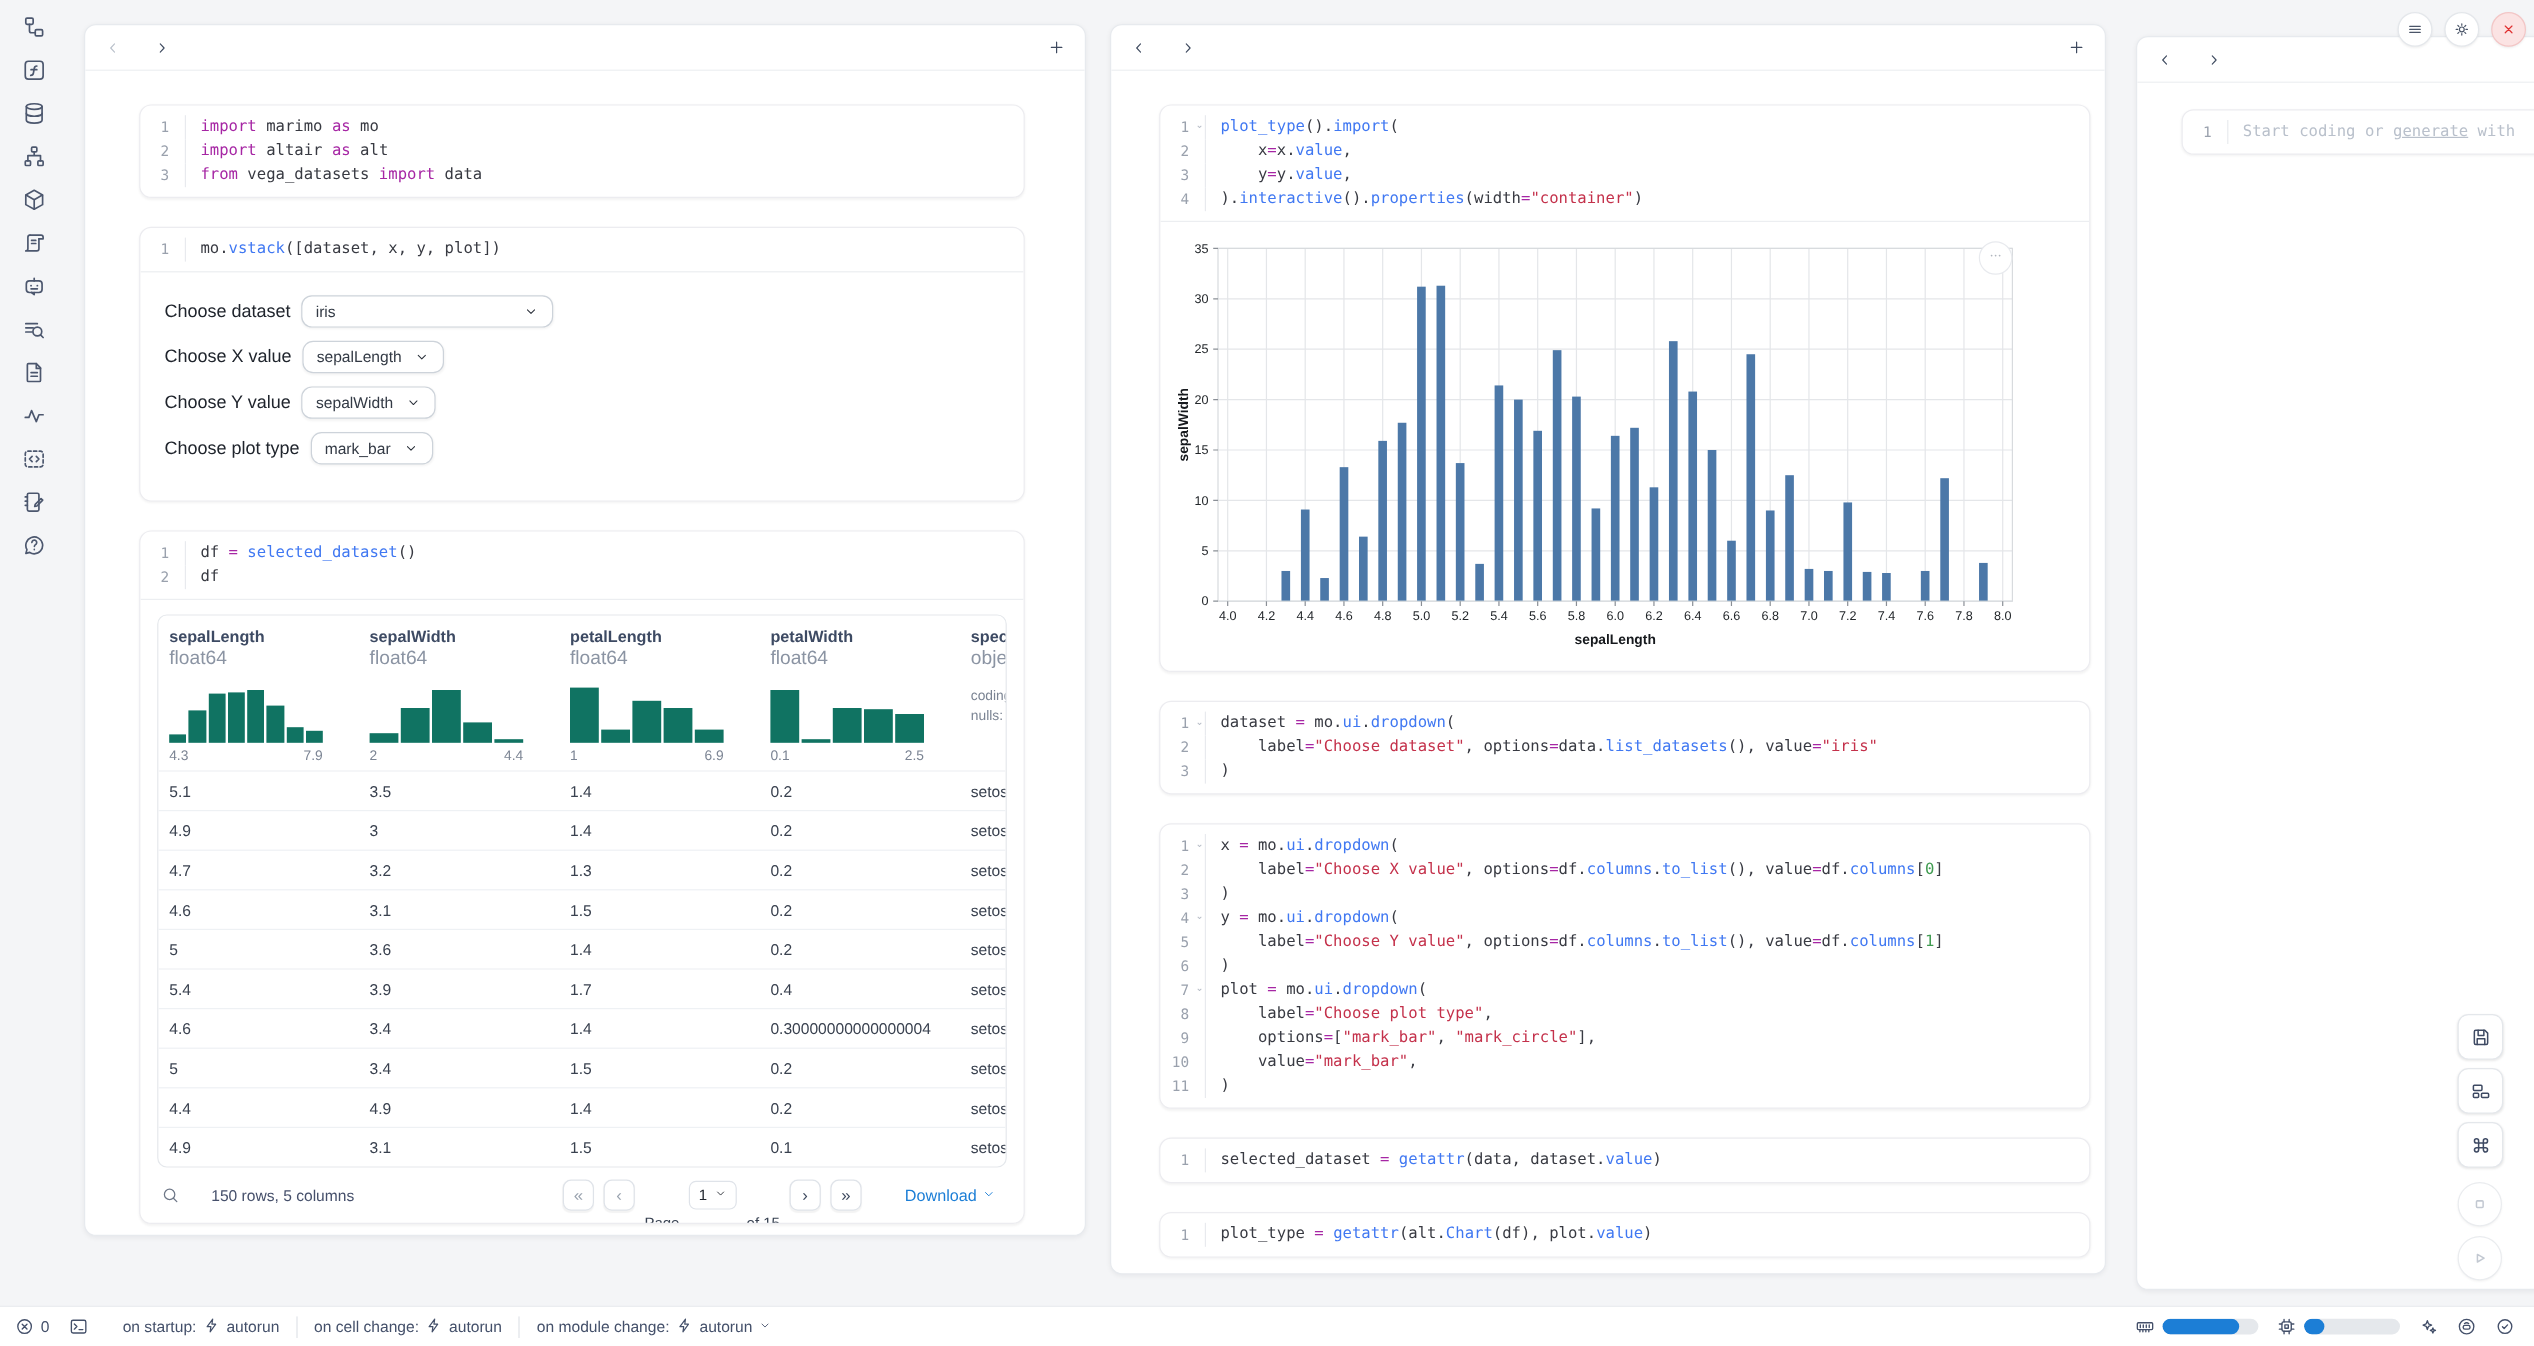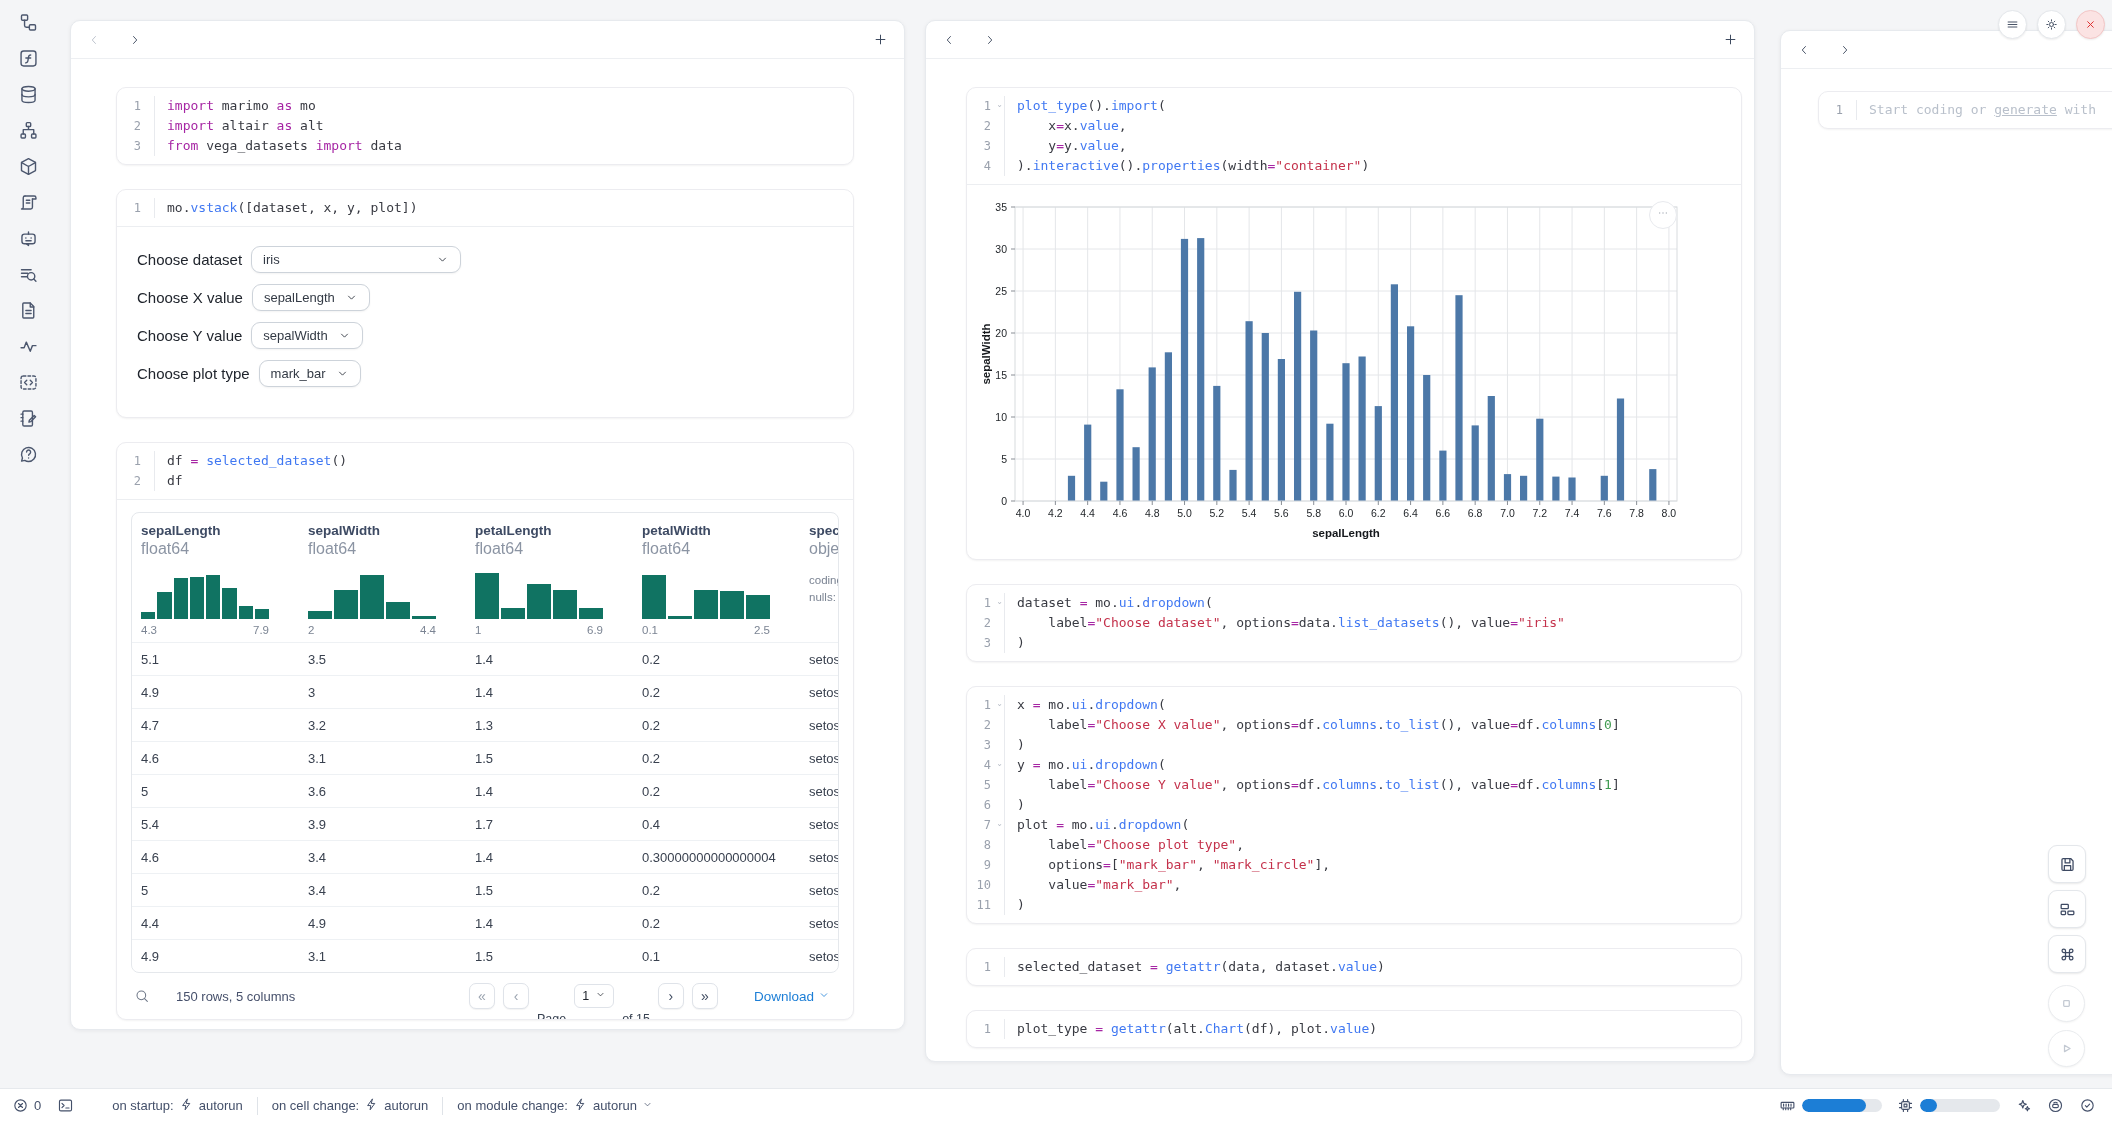--- a/index.html
+++ b/index.html
@@ -97,21 +97,21 @@
   .act-circ{border-radius:50%;width:37px;height:37px;color:#c3c9d2;box-shadow:0 1px 2px rgba(0,0,0,.05);border-color:#eaecef;}
 
   
   .statusbar{position:absolute;left:0;right:0;bottom:0;height:34px;background:#fff;border-top:1px solid #e6e9ed;display:flex;align-items:center;font-size:13px;color:#44506a;padding:0 16px 0 12px;z-index:6;}
   .sb-left{display:flex;align-items:center;}
   .sb-ic{display:flex;} .sb-ic svg{width:17px;height:17px;}
   .sb-btn{display:flex;cursor:pointer;color:#44506a;} .sb-btn svg{width:17px;height:17px;}
   .rt-item{display:flex;align-items:center;gap:5px;cursor:pointer;}
   .rt-item .bolt svg{width:15px;height:15px;}
   .rt-item .sm-chev svg{width:11px;height:11px;}
-  .rt-wrap{display:flex;align-items:center;margin-left:38px;}
+  .rt-wrap{display:flex;align-items:center;margin-left:28px;}
   .sb-div{width:1px;height:18px;background:#dfe3e8;margin:0 14px;display:inline-block;}
   .sb-right{margin-left:auto;display:flex;align-items:center;gap:15px;}
   .meter{display:flex;align-items:center;gap:6px;}
   .track{width:80px;height:13px;border-radius:7px;background:#e5e8ec;overflow:hidden;}
   .fill{height:100%;background:var(--accent);border-radius:7px;}
 </style>
 </head>
 <body>
 
 <aside class="sidebar" id="sidebar">

